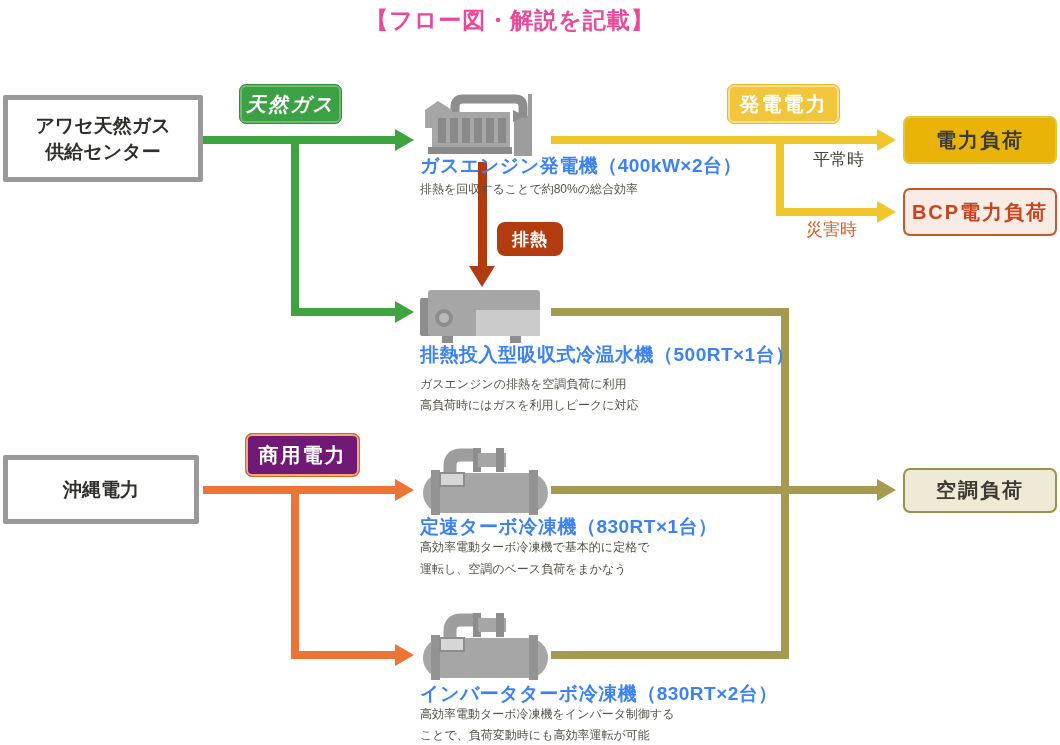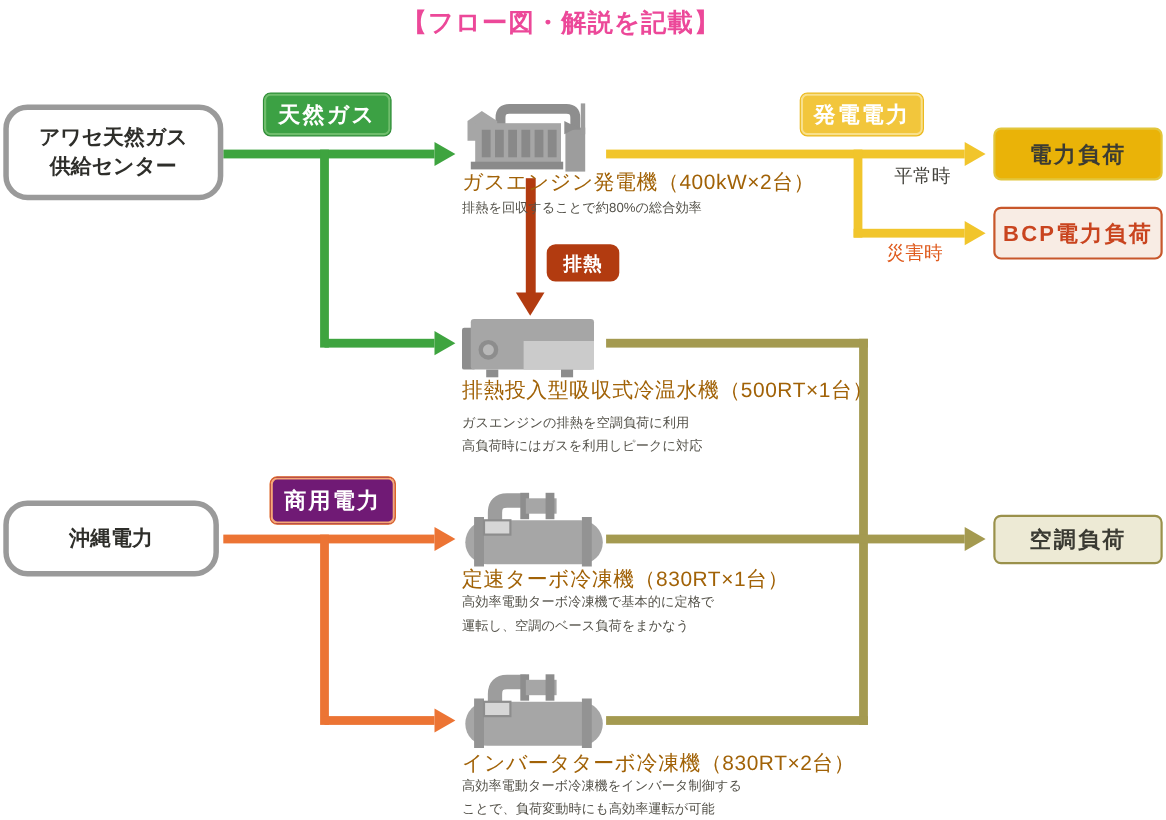--- a/index.html
+++ b/index.html
@@ -6,21 +6,21 @@
   body{
     width:1060px;height:745px;position:relative;background:#ffffff;
     font-family:"Liberation Sans","DejaVu Sans",sans-serif;
     overflow:hidden;color:#2e2e2a;
   }
   .abs{position:absolute;}
   
   .title{left:0;right:40px;top:5px;text-align:center;font-size:23px;font-weight:bold;color:#ec4899;letter-spacing:1px;}
   
   .source-box{
-    box-sizing:border-box;background:#fff;border:5px solid #9a9a9a;border-radius:22px;
+    box-sizing:border-box;background:#fff;border:5px solid #9a9a9a;border-radius:2px;
     display:flex;align-items:center;justify-content:center;text-align:center;
     font-size:19px;font-weight:bold;color:#2e2e2a;line-height:26px;
   }
   .pre{white-space:pre-line;}
   
   .badge{
     box-sizing:border-box;border-radius:7px;display:flex;align-items:center;justify-content:center;
     color:#fff;font-weight:bold;font-size:20px;letter-spacing:2px;
   }
   .badge-green{background:#3ca144;box-shadow:inset 0 0 0 2px #6fbd6c;border:1px solid #2f8d37;}
@@ -47,21 +47,21 @@
   .arrow-right.yellow{background:none;border-left:19px solid #f1c52c;}
   .arrow-right.orange{background:none;border-left:19px solid #ec7434;}
   .arrow-right.olive{background:none;border-left:19px solid #a49a50;}
   .arrow-down{position:absolute;width:0;height:0;border-left:13px solid transparent;border-right:13px solid transparent;}
   .arrow-down.red{background:none;border-top:21px solid #b23b10;}
   
   .cond-label{font-size:17px;font-weight:500;}
   .cond-normal{color:#45443e;}
   .cond-disaster{color:#df5b1e;}
   
-  .equip-name{font-size:19px;font-weight:normal;color:#a16207;letter-spacing:0.5px;}
+  .equip-name{font-size:19px;font-weight:bold;color:#3b82f6;letter-spacing:0.5px;}
   .equip-desc{font-size:12px;color:#55534b;line-height:22px;}
 </style>
 </head>
 <body>
 
 <div class="abs title">【フロー図・解説を記載】</div>
 
 <div class="line green" style="left:203px;top:136px;width:192px;height:8px;"></div>
 <div class="arrow-right green" style="left:395px;top:129px;"></div>
 <div class="line green" style="left:291px;top:136px;width:8px;height:180px;"></div>
@@ -90,21 +90,21 @@
 <div class="line olive" style="left:551px;top:651px;width:238px;height:8px;"></div>
 
 <div class="abs source-box" style="left:3px;top:95px;width:200px;height:87px;">
   <span class="pre">アワセ天然ガス
 供給センター</span>
 </div>
 <div class="abs source-box" style="left:3px;top:455px;width:196px;height:69px;">
   <span>沖縄電力</span>
 </div>
 
-<div class="abs badge badge-green" style="left:239px;top:84px;width:117px;height:40px;">
+<div class="abs badge badge-green" style="left:239px;top:84px;width:103px;height:40px;font-style:italic;">
   <span>天然ガス</span>
 </div>
 <div class="abs badge badge-yellow" style="left:727px;top:84px;width:113px;height:40px;">
   <span>発電電力</span>
 </div>
 <div class="abs badge badge-red" style="left:497px;top:222px;width:66px;height:34px;">
   <span>排熱</span>
 </div>
 <div class="abs badge badge-orange" style="left:245px;top:433px;width:115px;height:44px;">
   <span>商用電力</span>

